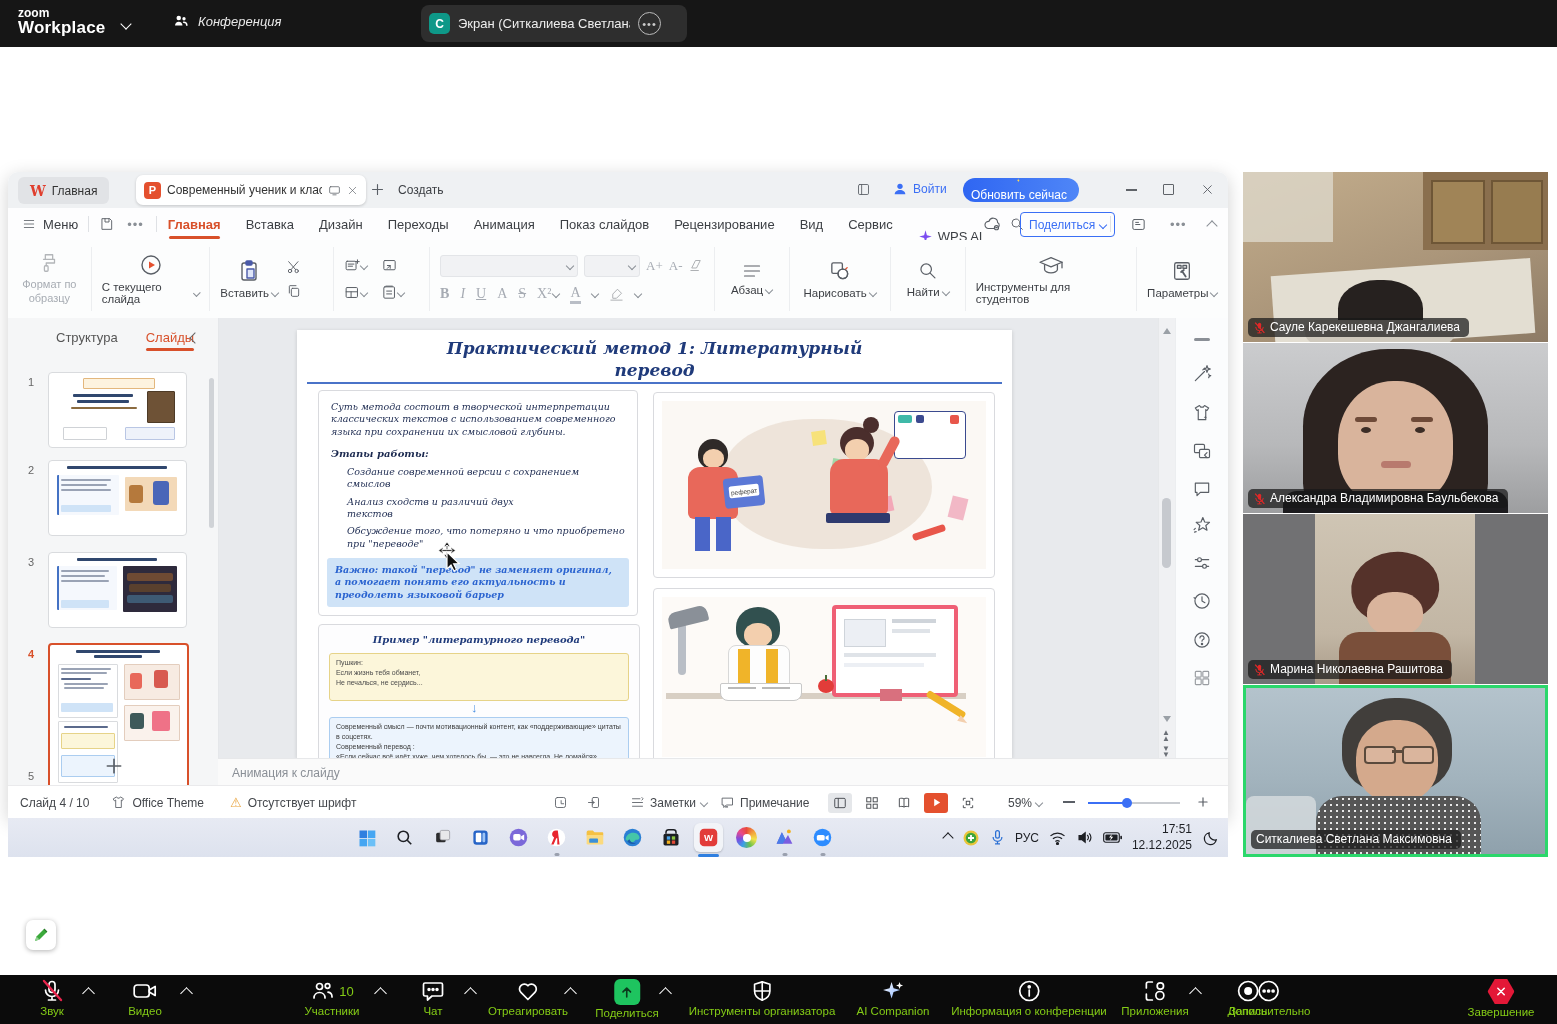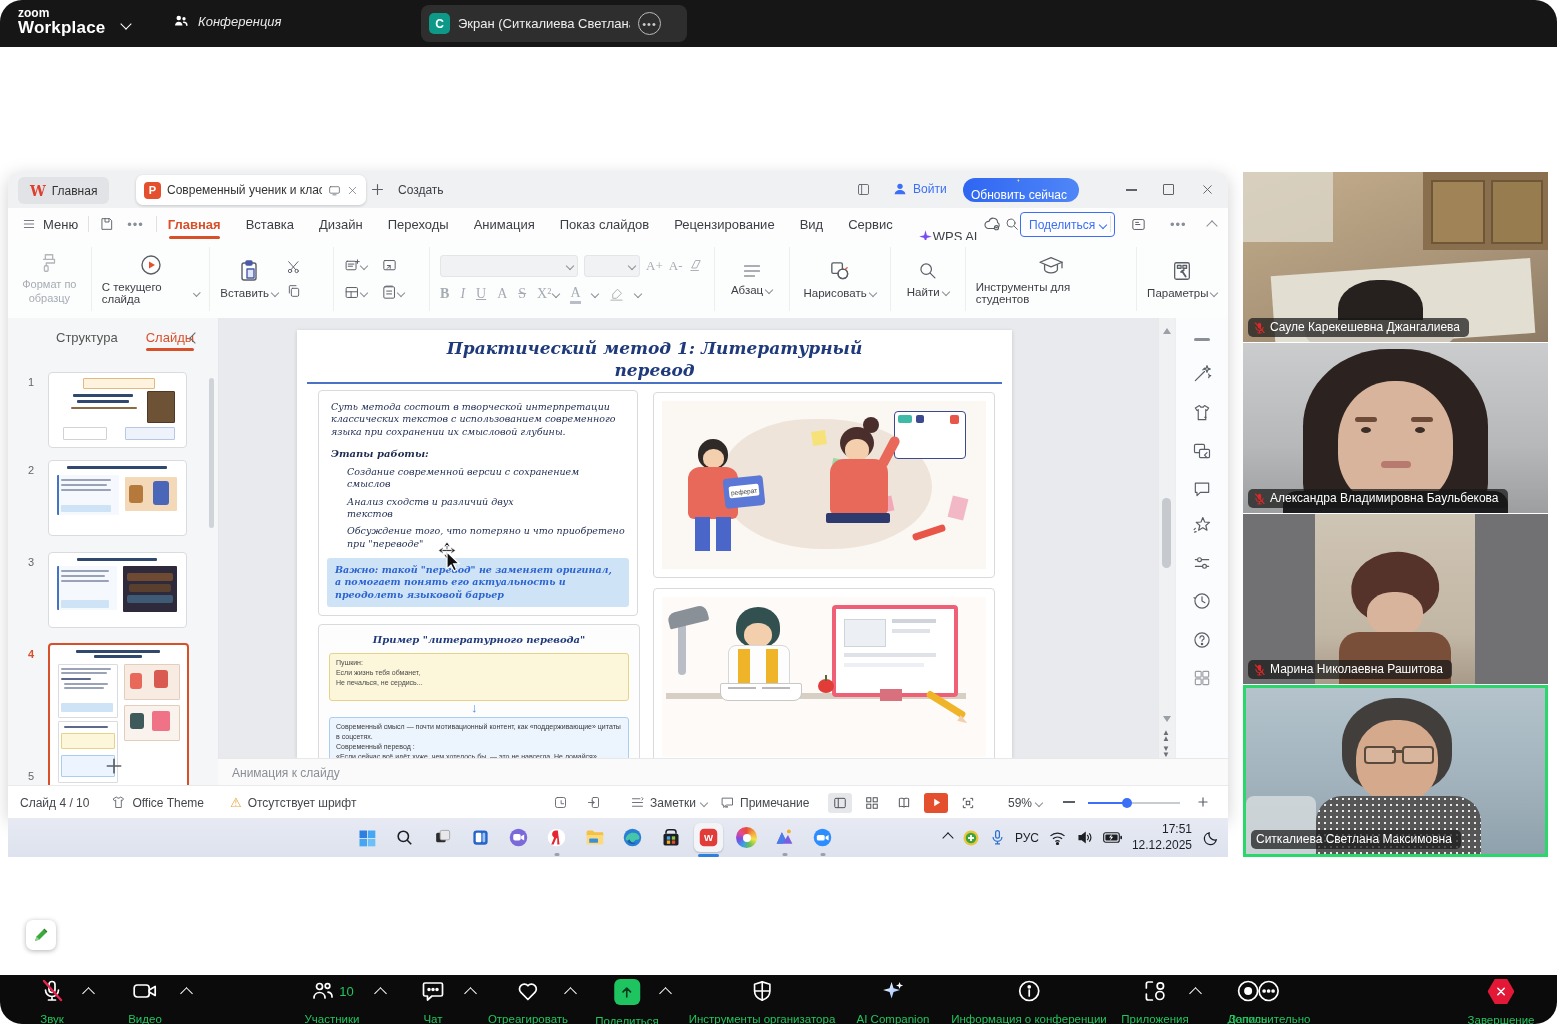--- a/index.html
+++ b/index.html
@@ -1,17 +1,17 @@
 <!DOCTYPE html>
 <html><head>
 <meta charset="utf-8">
 <style>
   html,body{margin:0;padding:0;background:#fff;}
   #screen{position:relative;width:1557px;height:1024px;background:#fff;overflow:hidden;
-          font-family:"Liberation Sans",sans-serif;border-radius:22px;-webkit-font-smoothing:antialiased;}
+          font-family:"Liberation Sans",sans-serif;-webkit-font-smoothing:antialiased;}
   .abs{position:absolute;}
   .f{display:flex;align-items:center;}
   .col{display:flex;flex-direction:column;align-items:center;}
   svg{display:block;}
   .ic svg{stroke:#fff;fill:none;stroke-width:1.7;stroke-linecap:round;stroke-linejoin:round;}
   .gic svg{stroke:#5a5f66;fill:none;stroke-width:1.4;stroke-linecap:round;stroke-linejoin:round;}
   
   #topbar{left:0;top:0;width:1557px;height:47px;background:#161616;}
   .brand{color:#fff;line-height:1;}
   .brand .t{font-size:12px;font-weight:bold;}
@@ -72,21 +72,21 @@
   #taskbar{left:8px;top:818px;width:1220px;height:39px;background:linear-gradient(#e7eaf3,#dde2ee);}
   .tb-ic{width:29px;height:29px;border-radius:6px;position:relative;display:flex;align-items:center;justify-content:center;}
   .run-dot{position:absolute;bottom:-4px;left:50%;transform:translateX(-50%);width:5px;height:3px;border-radius:2px;background:#9aa0ae;}
   .tray{font-size:12px;color:#1d1f24;}
   
   .tile{position:absolute;left:1243px;width:305px;height:170px;overflow:hidden;background:#222;}
   .name-pill{position:absolute;left:5px;bottom:5px;background:rgba(24,24,24,.72);border-radius:5px;color:#fff;font-size:12px;
              display:flex;align-items:center;gap:4px;padding:2px 9px 3px 5px;white-space:nowrap;}
   
   #zbar{left:0;top:975px;width:1557px;height:49px;background:#0b0b0b;}
-  .ctl{position:absolute;top:4px;transform:translateX(-50%);display:flex;flex-direction:column;align-items:center;gap:10px;color:#22c55e;}
+  .ctl{position:absolute;top:4px;transform:translateX(-50%);display:flex;flex-direction:column;align-items:center;gap:2px;color:#84cc16;}
   .ctl .lbl{font-size:11.5px;white-space:nowrap;}
   .chevw{position:absolute;top:14px;width:8px;height:8px;border-left:1.6px solid #fff;border-top:1.6px solid #fff;transform:rotate(45deg);}
   .hex{width:27px;height:25px;background:#e31837;clip-path:polygon(27% 0,73% 0,100% 50%,73% 100%,27% 100%,0 50%);
        display:flex;align-items:center;justify-content:center;}
 </style>
 </head>
 <body>
 
 <div id="screen">
 
@@ -195,21 +195,21 @@
       <div class="f" style="gap:23px;">
         <span class="mi mi-active">Главная</span>
         <span class="mi">Вставка</span>
         <span class="mi">Дизайн</span>
         <span class="mi">Переходы</span>
         <span class="mi">Анимация</span>
         <span class="mi">Показ слайдов</span>
         <span class="mi">Рецензирование</span>
         <span class="mi">Вид</span>
         <span class="mi">Сервис</span>
-        <span class="mi f" style="margin-top:24px;">
+        <span class="mi f" style="gap:5px;margin-top:24px;">
           <svg width="15" height="15" viewBox="0 0 24 24" fill="#7b4df0">
               <path d="M12 2l2.2 7.8L22 12l-7.8 2.2L12 22l-2.2-7.8L2 12l7.8-2.2z"></path>
             </svg>
           <span>WPS AI</span>
         </span>
       </div>
       <span class="gic" style="margin-left:26px;">
           <svg width="16" height="16" viewBox="0 0 24 24">
             <circle cx="10.5" cy="10.5" r="6"></circle>
             <path d="M15 15l5 5"></path>

